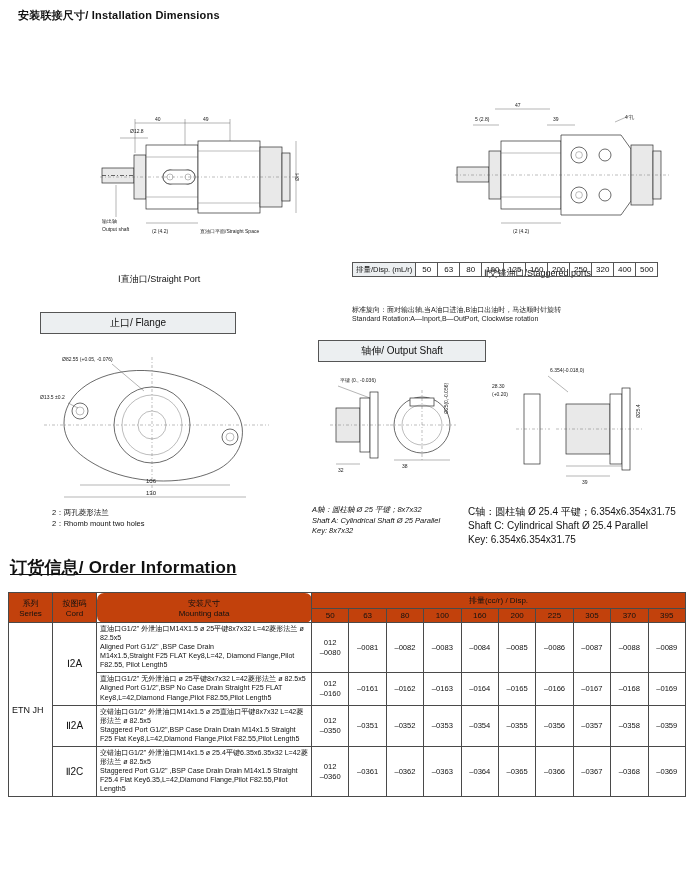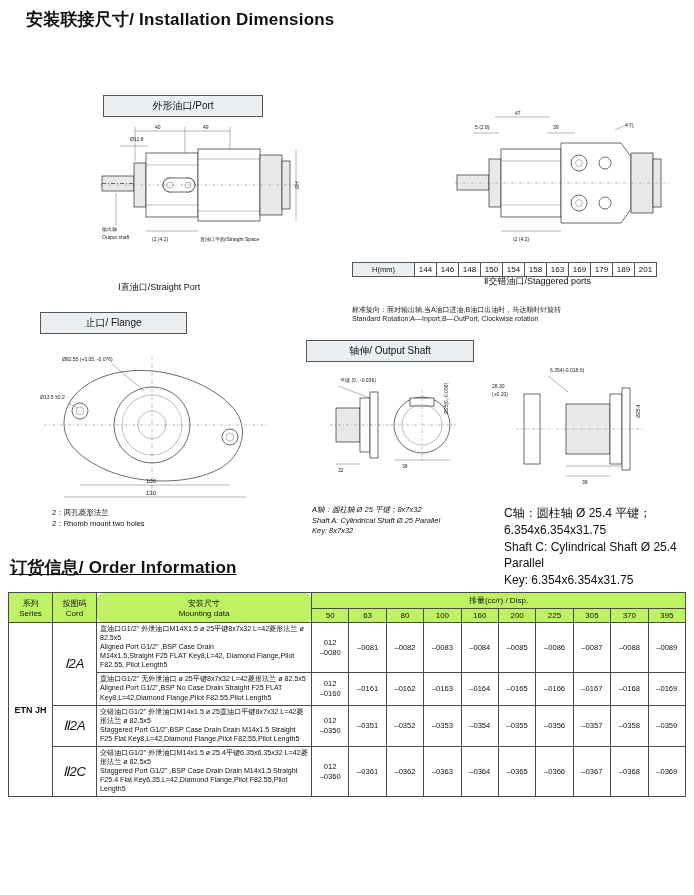--- a/index.html
+++ b/index.html
@@ -9,23 +9,23 @@
     height: 895px;
     background: #ffffff;
     font-family: "Liberation Sans", sans-serif;
     color: #111;
     position: relative;
     overflow: hidden;
   }
 
   
   .page-title {
-    font-size: 17px;
+    font-size: 11px;
     font-weight: bold;
-    padding: 8px 10px 4px 26px;
+    padding: 8px 10px 4px 18px;
     letter-spacing: 0.2px;
   }
   .page-title2 {
     font-size: 17px;
     font-weight: bold;
     padding: 4px 10px 6px 10px;
     letter-spacing: 0.2px;
     text-decoration: underline;
   }
 
@@ -75,47 +75,47 @@
     font-size: 7px;
     line-height: 1.35;
     color: #222;
   }
 
   
   .flange-cap { position: absolute; left: 40px; top: 312px; width: 168px; }
   .flange-panel { position: absolute; left: 34px; top: 345px; width: 250px; height: 160px; }
   .flange-note { position: absolute; left: 52px; top: 508px; font-size: 7.5px; line-height: 1.4; }
 
-  .shaft-cap { position: absolute; left: 306px; top: 340px; width: 168px; border-radius: 6px; }
+  .shaft-cap { position: absolute; left: 318px; top: 340px; width: 168px; border-radius: 6px; }
   .shaft-panel-a { position: absolute; left: 330px; top: 368px; width: 140px; height: 130px; }
   .shaft-panel-c { position: absolute; left: 490px; top: 358px; width: 180px; height: 140px; }
   .shaft-note-a { position: absolute; left: 312px; top: 505px; font-size: 7.5px; line-height: 1.4; font-style: italic; }
-  .shaft-note-c { position: absolute; left: 504px; top: 505px; font-size: 12px; line-height: 1.4; }
+  .shaft-note-c { position: absolute; left: 468px; top: 505px; font-size: 10px; line-height: 1.4; }
 
   
   #order-wrap { position: absolute; left: 8px; top: 592px; width: 678px; }
   table.order {
     border-collapse: collapse;
     width: 678px;
     font-size: 7.3px;
     table-layout: fixed;
   }
   table.order th, table.order td {
     border: 1px solid #4a4a4a;
     padding: 2px 3px;
     vertical-align: middle;
   }
   table.order th {
-    background: #bef264;
+    background: #c2410c;
     text-align: center;
     font-weight: normal;
     font-size: 8px;
   }
-  td.series-cell { text-align: center; font-size: 9px; width: 44px; font-weight: bold; }
-  td.cord-cell { text-align: center; font-size: 13px; width: 44px; font-style: italic; }
+  td.series-cell { font-size: 9px; width: 44px; }
+  td.cord-cell { text-align: center; font-size: 10px; width: 44px; }
   td.mount-cell { font-size: 7.1px; line-height: 1.28; width: 215px; }
   td.code-cell { text-align: center; font-size: 7.6px; white-space: pre-line; line-height: 1.3; }
   th.disp-head { font-size: 8px; }
   .order-th-series { width: 44px; }
   .order-th-cord { width: 44px; }
   .order-th-mount { width: 215px; border-radius: 7px; }
 
   svg { display: block; }
   .ln { stroke: #2b2b2b; fill: none; stroke-width: 0.7; }
   .thin { stroke: #555; fill: none; stroke-width: 0.4; }
@@ -126,23 +126,20 @@
   text.d { font-family: "Liberation Sans", sans-serif; font-size: 5px; fill: #222; }
   text.d6 { font-family: "Liberation Sans", sans-serif; font-size: 6px; fill: #222; }
 </style>
 </head>
 <body>
 
 <div class="page-title">安装联接尺寸/ Installation Dimensions</div>
 
 <div id="port-section">
 
-  <div class="port-cap">
-    <span class="cap-box" style="width:160px">外形油口/Port</span>
-  </div>
 
   <div class="panel-left">
     <svg width="230" height="155" viewBox="0 0 230 155">
 
       <line class="dim" x1="35" y1="14" x2="35" y2="48"></line>
       <line class="dim" x1="85" y1="14" x2="85" y2="40"></line>
       <line class="dim" x1="130" y1="14" x2="130" y2="40"></line>
       <line class="dim" x1="35" y1="18" x2="85" y2="18"></line>
       <line class="dim" x1="85" y1="18" x2="130" y2="18"></line>
       <text class="d" x="55" y="16">40</text>
@@ -221,44 +218,44 @@
   </div>
 
   <div class="sub-cap-l">Ⅰ直油口/Straight Port</div>
   <div class="sub-cap-r">Ⅱ交错油口/Staggered ports</div>
 </div>
 
 <div id="disp-table-wrap">
   <table class="disp">
     <tbody>
       <tr>
-        <th class="rowhead">H(mm)</th>
-        <td>144</td>
-        <td>146</td>
-        <td>148</td>
-        <td>150</td>
-        <td>154</td>
-        <td>158</td>
-        <td>163</td>
-        <td>169</td>
-        <td>179</td>
-        <td>189</td>
-        <td>201</td>
+        <th class="rowhead">排量/Disp. (mL/r)</th>
+        <td>50</td>
+        <td>63</td>
+        <td>80</td>
+        <td>100</td>
+        <td>125</td>
+        <td>160</td>
+        <td>200</td>
+        <td>250</td>
+        <td>320</td>
+        <td>400</td>
+        <td>500</td>
       </tr>
     </tbody>
   </table>
 </div>
 
 <div class="rot-note">
   <div>标准旋向：面对输出轴,当A油口进油,B油口出油时，马达顺时针旋转</div>
   <div>Standard Rotation:A—Inport,B—OutPort, Clockwise rotation</div>
 </div>
 
 <div class="flange-cap">
-  <span class="cap-box" style="width:147px">止口/ Flange</span>
+  <span class="cap-box" style="width:196px">止口/ Flange</span>
 </div>
 
 <div class="flange-panel">
   <svg width="250" height="160" viewBox="0 0 250 160">
 
     <path class="fillw" d="M30 78 C30 52 55 30 95 26 C135 22 180 40 200 64 C215 82 210 110 185 124 C155 140 105 140 70 124 C45 112 30 98 30 78 Z"></path>
 
     <circle class="fillw" cx="118" cy="80" r="38"></circle>
     <circle class="thin" cx="118" cy="80" r="30"></circle>
     <circle class="thin" cx="118" cy="80" r="14"></circle>

